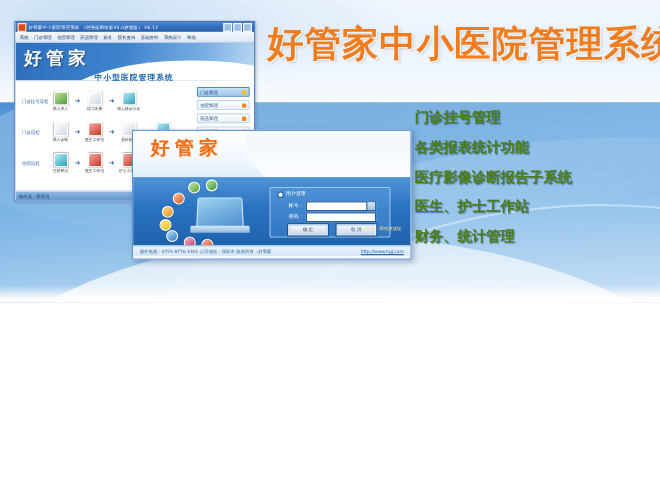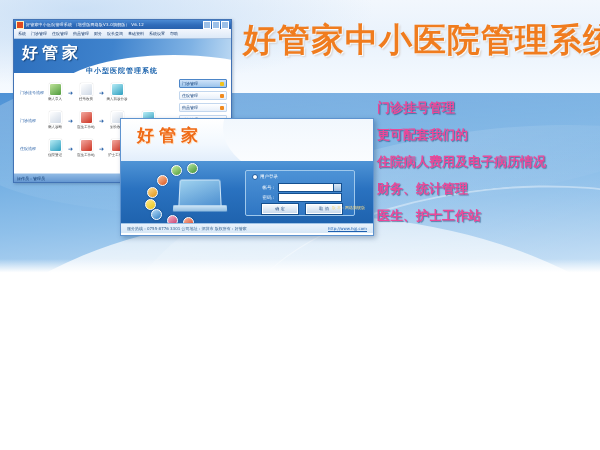--- a/index.html
+++ b/index.html
@@ -74,21 +74,21 @@
     white-space: nowrap;
   }
 
   
   .feature-list {
     position: absolute; left: 377px; top: 100px; width: 215px;
   }
   .feature-item {
     font-size: 13px;
     line-height: 15px;
-    color: #ec4899;
+    color: #4d7c0f;
     font-weight: bold;
     margin-bottom: 12px;
     text-shadow: 1px 1px 1px rgba(20,60,110,.55);
     white-space: nowrap;
   }
 
   
   .win1 {
     position: absolute; left: 13px; top: 19px; width: 217px; height: 162px;
     background: #ffffff;
@@ -338,24 +338,24 @@
     <div class="banner-swoosh2"></div>
     <div class="banner-swoosh3"></div>
     <div class="banner-bottom-curve"></div>
     <div class="banner-bottom-line"></div>
   </div>
 
   <div class="main-title">好管家中小医院管理系统</div>
 
   <div class="feature-list">
     <div class="feature-item">门诊挂号管理</div>
-    <div class="feature-item">更可配套我们的</div>
-    <div class="feature-item">住院病人费用及电子病历情况</div>
+    <div class="feature-item">各类报表统计功能</div>
+    <div class="feature-item">医疗影像诊断报告子系统</div>
+    <div class="feature-item">医生、护士工作站</div>
     <div class="feature-item">财务、统计管理</div>
-    <div class="feature-item">医生、护士工作站</div>
   </div>
 
   <div class="win1">
     <div class="w1-titlebar">
       <div class="w1-ico"></div>
       <div class="w1-title-txt">好管家中小医院管理系统  （增强版网络版V3.0旗舰版）   V6.12</div>
       <div class="w1-btns">
         <div class="w1-btn"></div>
         <div class="w1-btn"></div>
         <div class="w1-btn"></div>

